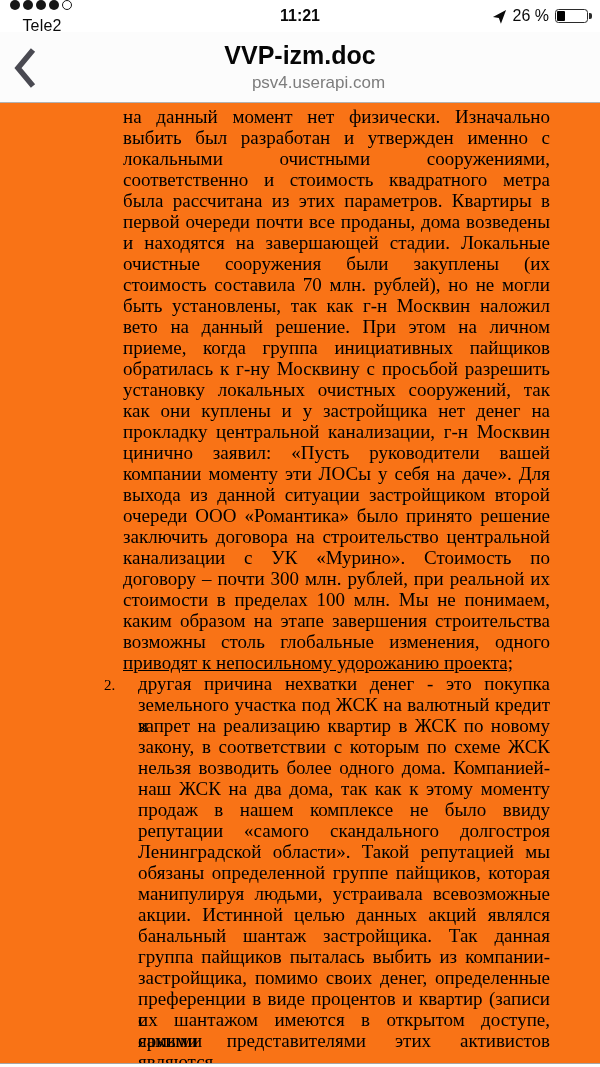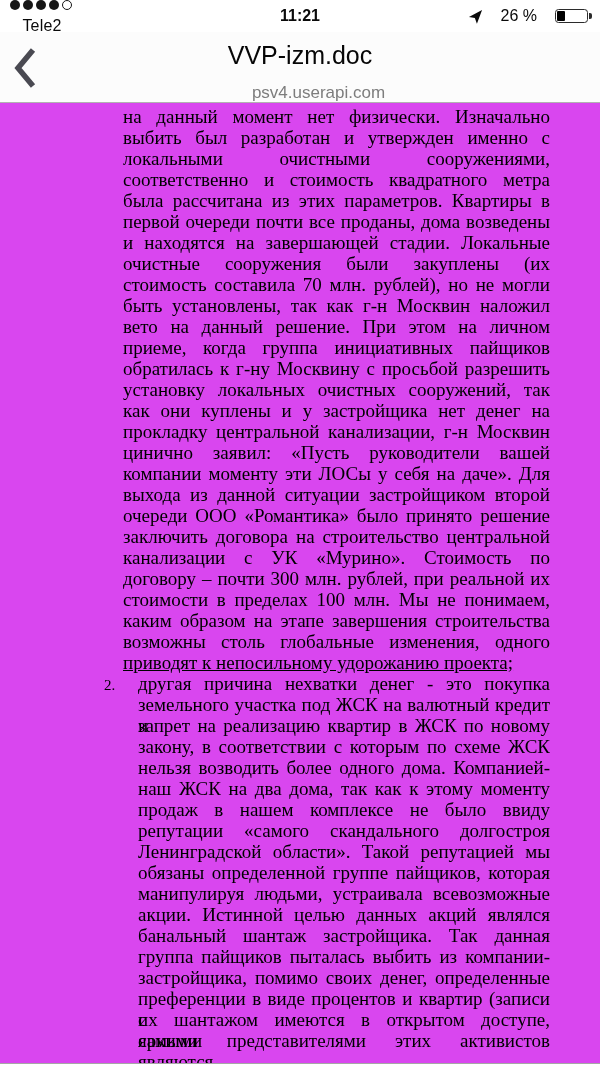--- a/index.html
+++ b/index.html
@@ -28,21 +28,21 @@
   .dot.empty { border: 1.3px solid #161616; background: transparent; }
   .carrier { letter-spacing: 0.2px; }
   .network { margin-left: 6px; }
   .sb-center {
     position: absolute; left: 0; right: 0; top: 0; height: 32px;
     display: flex; align-items: center; justify-content: center;
     font-weight: 600; pointer-events: none;
   }
   .sb-right {
     position: absolute; right: 8px; top: 0; height: 32px;
-    display: flex; align-items: center; gap: 18px;
+    display: flex; align-items: center; gap: 6px;
   }
   .loc-arrow { display: block; }
   .battery {
     position: relative; width: 33px; height: 14px;
     border: 1.4px solid #2b2b2b; border-radius: 3.5px;
     margin-right: 4px;
   }
   .battery-fill {
     position: absolute; left: 1px; top: 1px; bottom: 1px;
     background: #000; border-radius: 1px;
@@ -61,30 +61,30 @@
   }
   .back-button {
     position: absolute; left: 4px; top: 8px;
     width: 44px; height: 56px;
     background: none; border: none; cursor: pointer;
     display: flex; align-items: center; justify-content: center;
   }
   .titles { text-align: center; padding-top: 8px; }
   .nav-title {
     font-size: 25px; color: #060606; line-height: 30px;
-    font-weight: 400;
+    font-weight: 700;
   }
   .nav-subtitle {
-    font-size: 17px; color: #7d7d7d; line-height: 21px; margin-top: 12px; padding-left: 37px;
+    font-size: 17px; color: #7d7d7d; line-height: 21px; margin-top: 2px; padding-left: 37px;
   }
 
   
   .doc {
     position: absolute; top: 103px; left: 0; right: 0; bottom: 0;
-    background: #d946ef;
+    background: #f97316;
     font-family: "Liberation Serif", serif;
     font-size: 19px; color: #000000;
     overflow: hidden;
   }
   .para { position: absolute; }
   .para-0 { left: 123px; top: 3px;   width: 427px; }
   .para-1 { left: 138px; top: 570px; width: 412px; }
   .line {
     height: 21px; line-height: 21px;
     text-align: justify;

